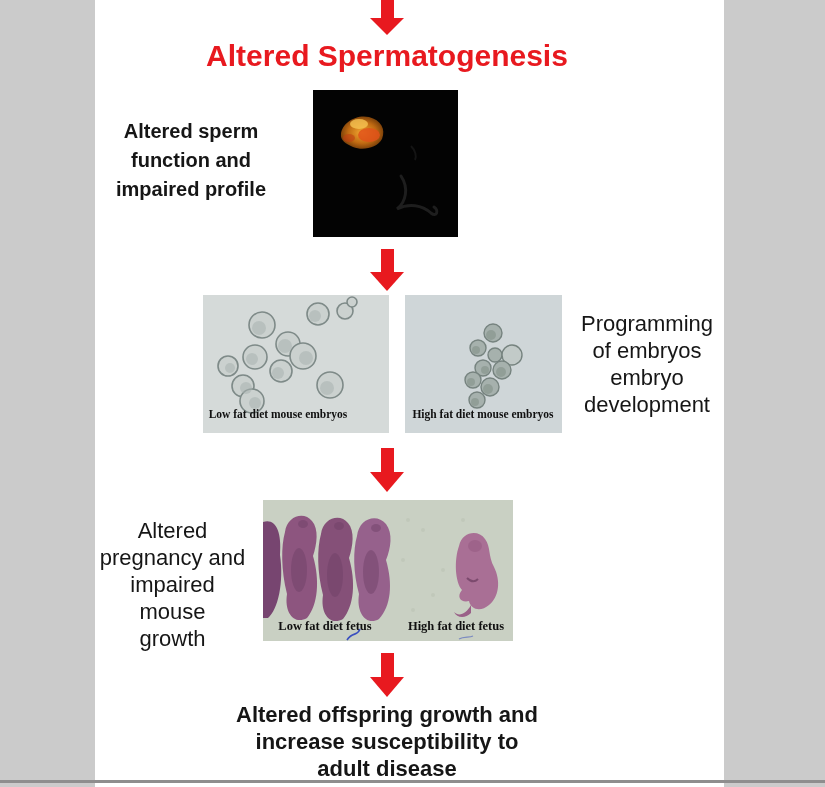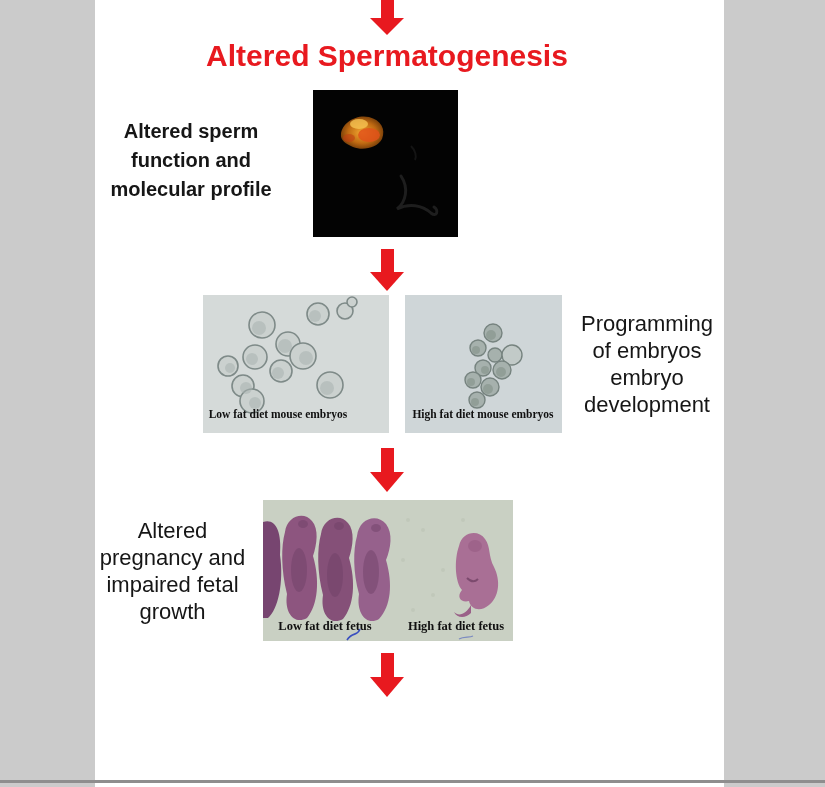--- a/index.html
+++ b/index.html
@@ -67,29 +67,32 @@
     </div>
   <div class="arrow a4">
       <div class="shaft"></div>
       <div class="head"></div>
     </div>
 
   <div class="fig-title">Altered Spermatogenesis</div>
 
   <div class="caption sperm">Altered sperm
 function and
-molecular profile</div>
+impaired profile</div>
   <div class="caption embryo">Programming
 of embryos
 embryo
 development</div>
   <div class="caption fetal">Altered
 pregnancy and
-impaired fetal
+impaired mouse
 growth</div>
+  <div class="caption outcome">Altered offspring growth and
+increase susceptibility to
+adult disease</div>
 
   <svg class="micrograph" style="left:313px;top:90px" width="145" height="147" viewBox="0 0 145 147">
     <defs>
       <radialGradient id="headGlow" cx="50%" cy="50%" r="60%">
         <stop offset="0%" stop-color="#f2a832"></stop>
         <stop offset="55%" stop-color="#c06a12"></stop>
         <stop offset="100%" stop-color="#5a2c05"></stop>
       </radialGradient>
     </defs>
     <rect width="145" height="147" fill="#030303"></rect>

